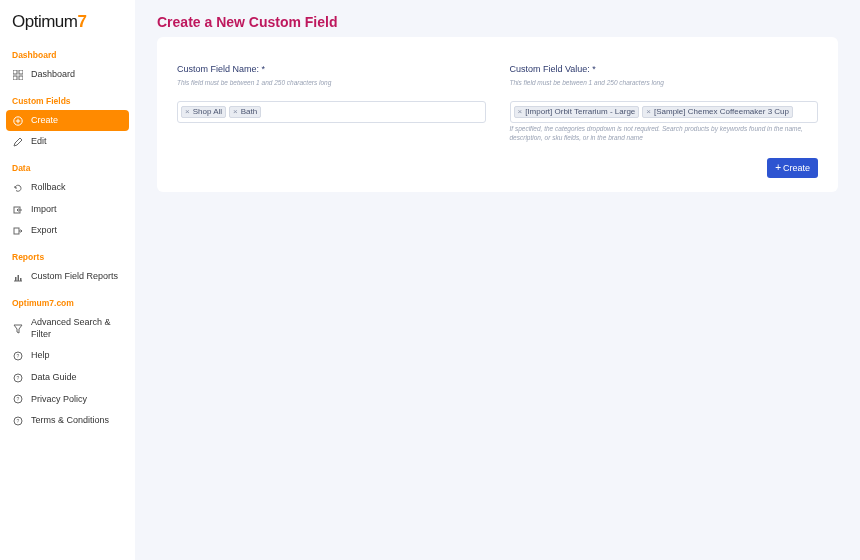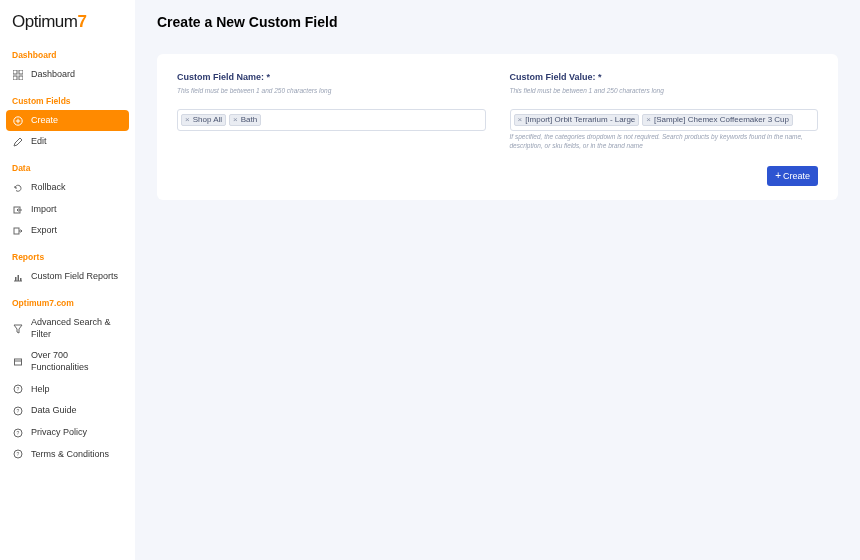--- a/index.html
+++ b/index.html
@@ -60,42 +60,43 @@
     font-size: 9px;
     color: #666;
   }
   .nav-item.active .nav-icon { color: #fff; }
   .nav-text { line-height: 1.3; }
   .main {
     flex: 1;
     padding: 14px 22px;
   }
   .page-title {
-    color: #000000;
+    color: #be185d;
     font-size: 14px;
     font-weight: 600;
-    margin-bottom: 24px;
+    margin-bottom: 7px;
   }
   .card {
     background: #fff;
     border-radius: 6px;
     padding: 18px 20px 14px 20px;
   }
   .form-row {
     display: flex;
     gap: 24px;
     margin-bottom: 14px;
   }
   .form-col { flex: 1; }
   .field-label {
     color: #2d3a6e;
     font-size: 9px;
-    font-weight: 700;
+    font-weight: 400;
     margin-bottom: 5px;
     display: block;
+    margin-top: 9px;
   }
   .text-input {
     width: 100%;
     border: 1px solid #d9dee8;
     border-radius: 3px;
     padding: 4px 6px;
     font-size: 9px;
     color: #555;
     background: #fff;
     margin-bottom: 2px;
@@ -245,29 +246,20 @@
     </div>
 
     <div class="section-label">Optimum7.com</div>
     <div class="nav-item">
       <span class="nav-icon">
         <svg width="10" height="10" viewBox="0 0 10 10">
             <polygon points="1,1 9,1 6,5 6,9 4,8 4,5" fill="none" stroke="#666" stroke-width="1"></polygon>
           </svg>
       </span>
       <span class="nav-text">Advanced Search &amp; Filter</span>
-    </div>
-    <div class="nav-item">
-      <span class="nav-icon">
-        <svg width="10" height="10" viewBox="0 0 10 10">
-            <rect x="1.5" y="2" width="7" height="6" fill="none" stroke="#666" stroke-width="1"></rect>
-            <line x1="1.5" y1="4" x2="8.5" y2="4" stroke="#666" stroke-width="1"></line>
-          </svg>
-      </span>
-      <span class="nav-text">Over 700 Functionalities</span>
     </div>
     <div class="nav-item">
       <span class="nav-icon">
         <svg width="10" height="10" viewBox="0 0 10 10">
             <circle cx="5" cy="5" r="4" fill="none" stroke="#666" stroke-width="1"></circle>
             <text x="5" y="7" font-size="5" text-anchor="middle" fill="#666">?</text>
           </svg>
       </span>
       <span class="nav-text">Help</span>
     </div>

